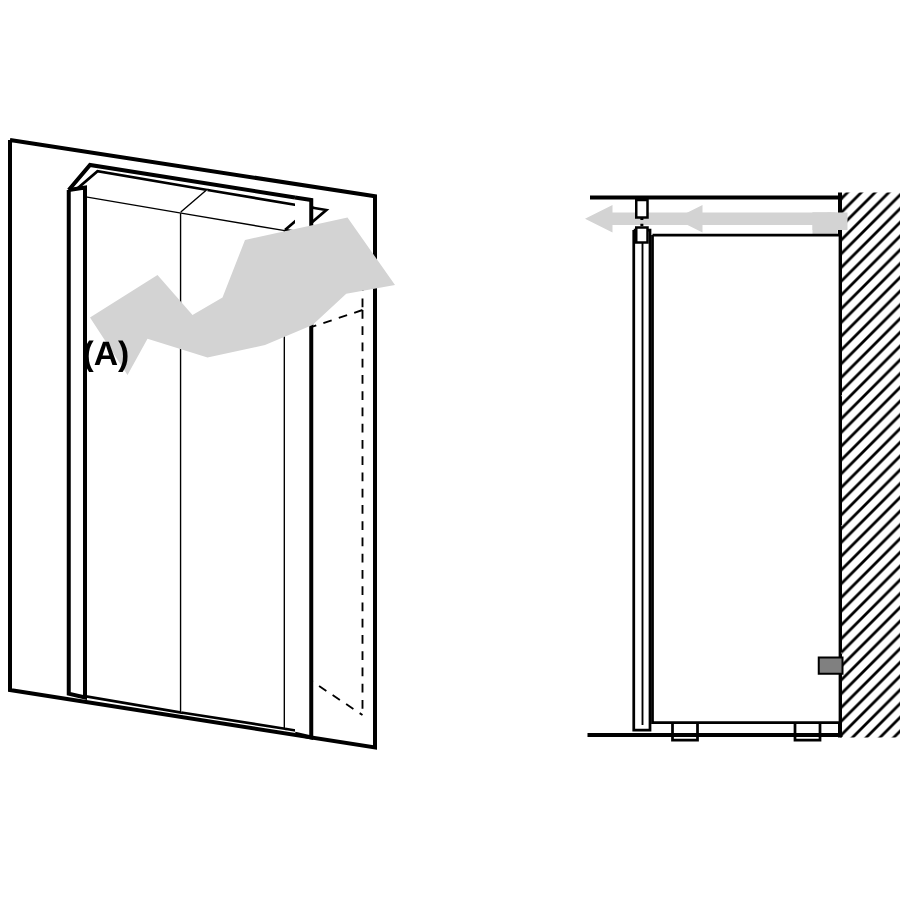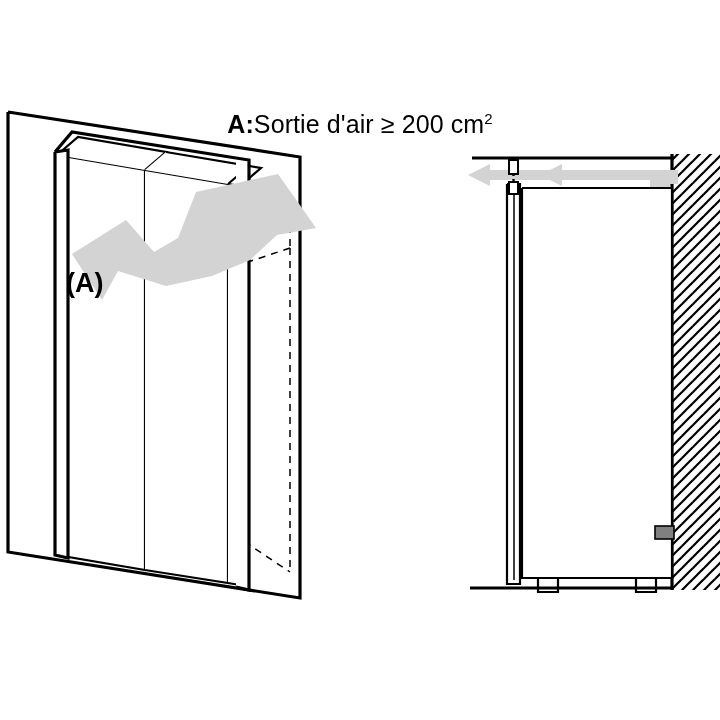--- a/index.html
+++ b/index.html
@@ -70,23 +70,20 @@
     font-size: 27px;
     font-weight: bold;
     fill: #000000;
   }
 </style>
 </head>
 <body>
 
 <div id="page">
 
-  <div id="caption">
-    <span class="cap-key">A:</span><span class="cap-text">Sortie d'air ≥ 200 cm</span><span class="cap-sup">2</span>
-  </div>
 
   <svg id="left-fig" width="340" height="530" viewBox="0 0 340 530">
 
     <polygon class="panel" points="8,12 300,57 300,498 8,452"></polygon>
     <polyline class="ln thick" points="8,12 300,57 300,498 8,452 8,12"></polyline>
 
     <polyline class="dash" points="118,78 290,105 290,148"></polyline>
     <polyline class="dash" points="118,78 118,430"></polyline>
     <polyline class="dash" points="290,148 212,174"></polyline>
     <polyline class="dash" points="212,174 212,420"></polyline>

